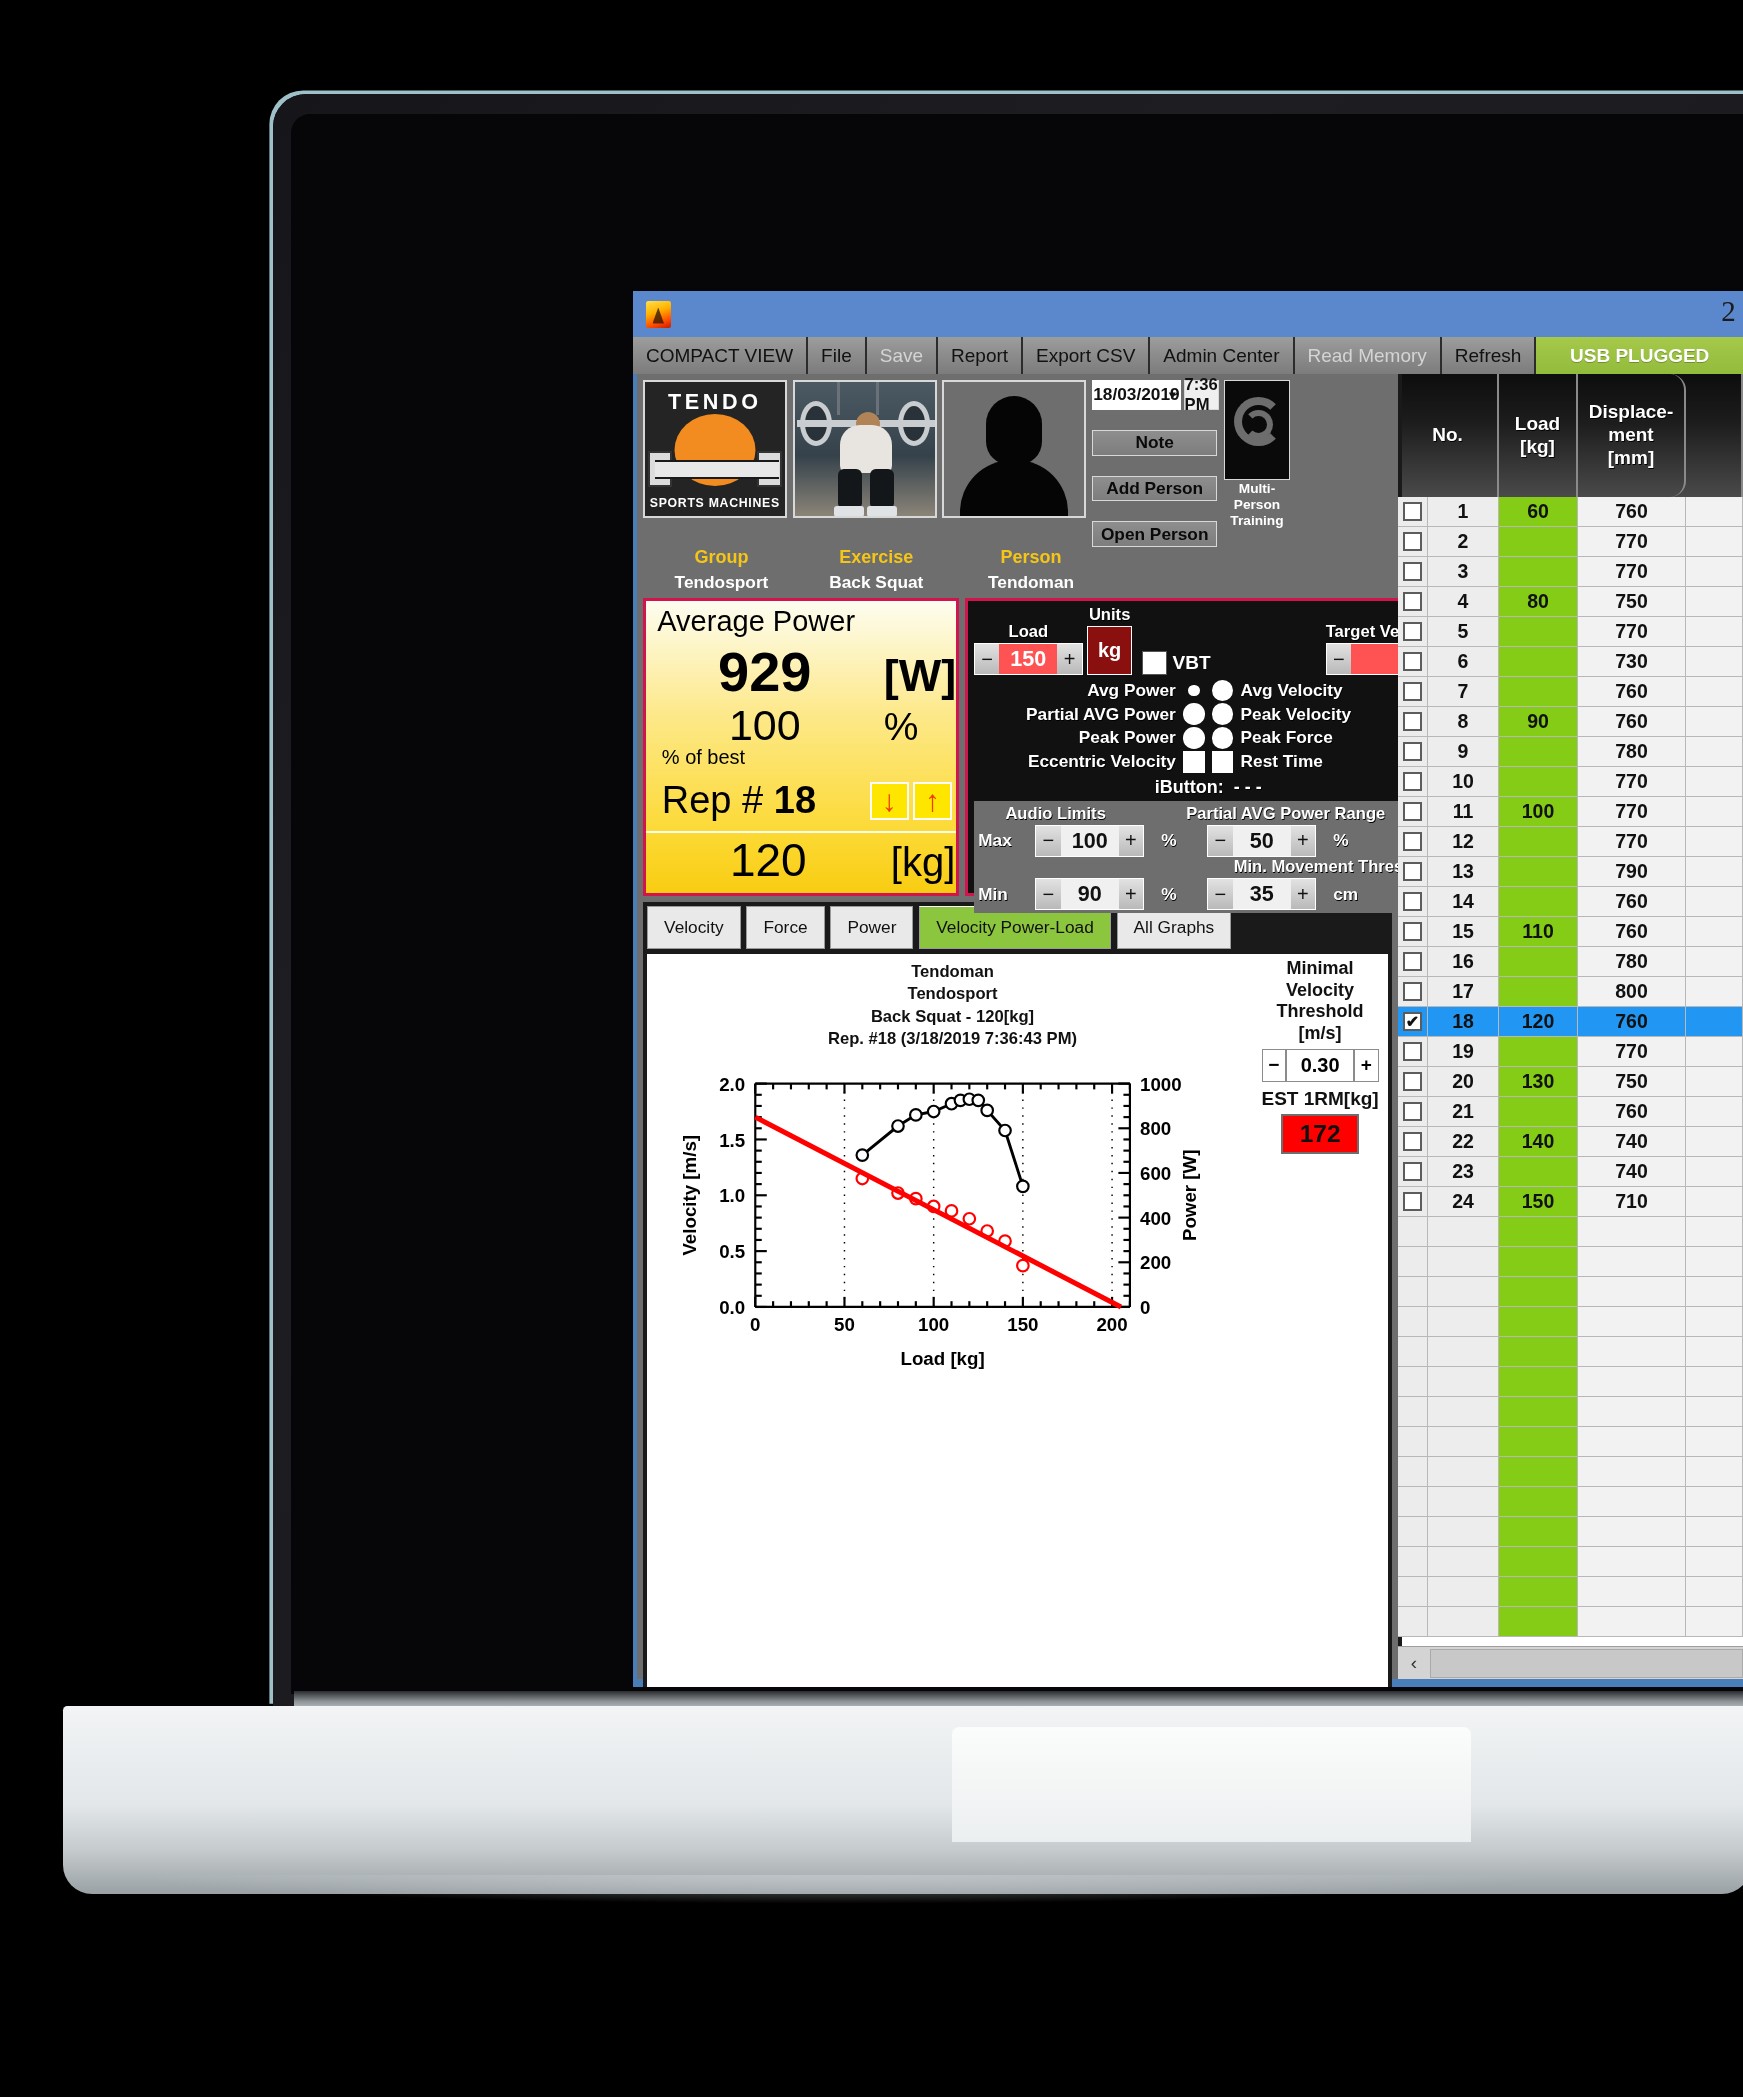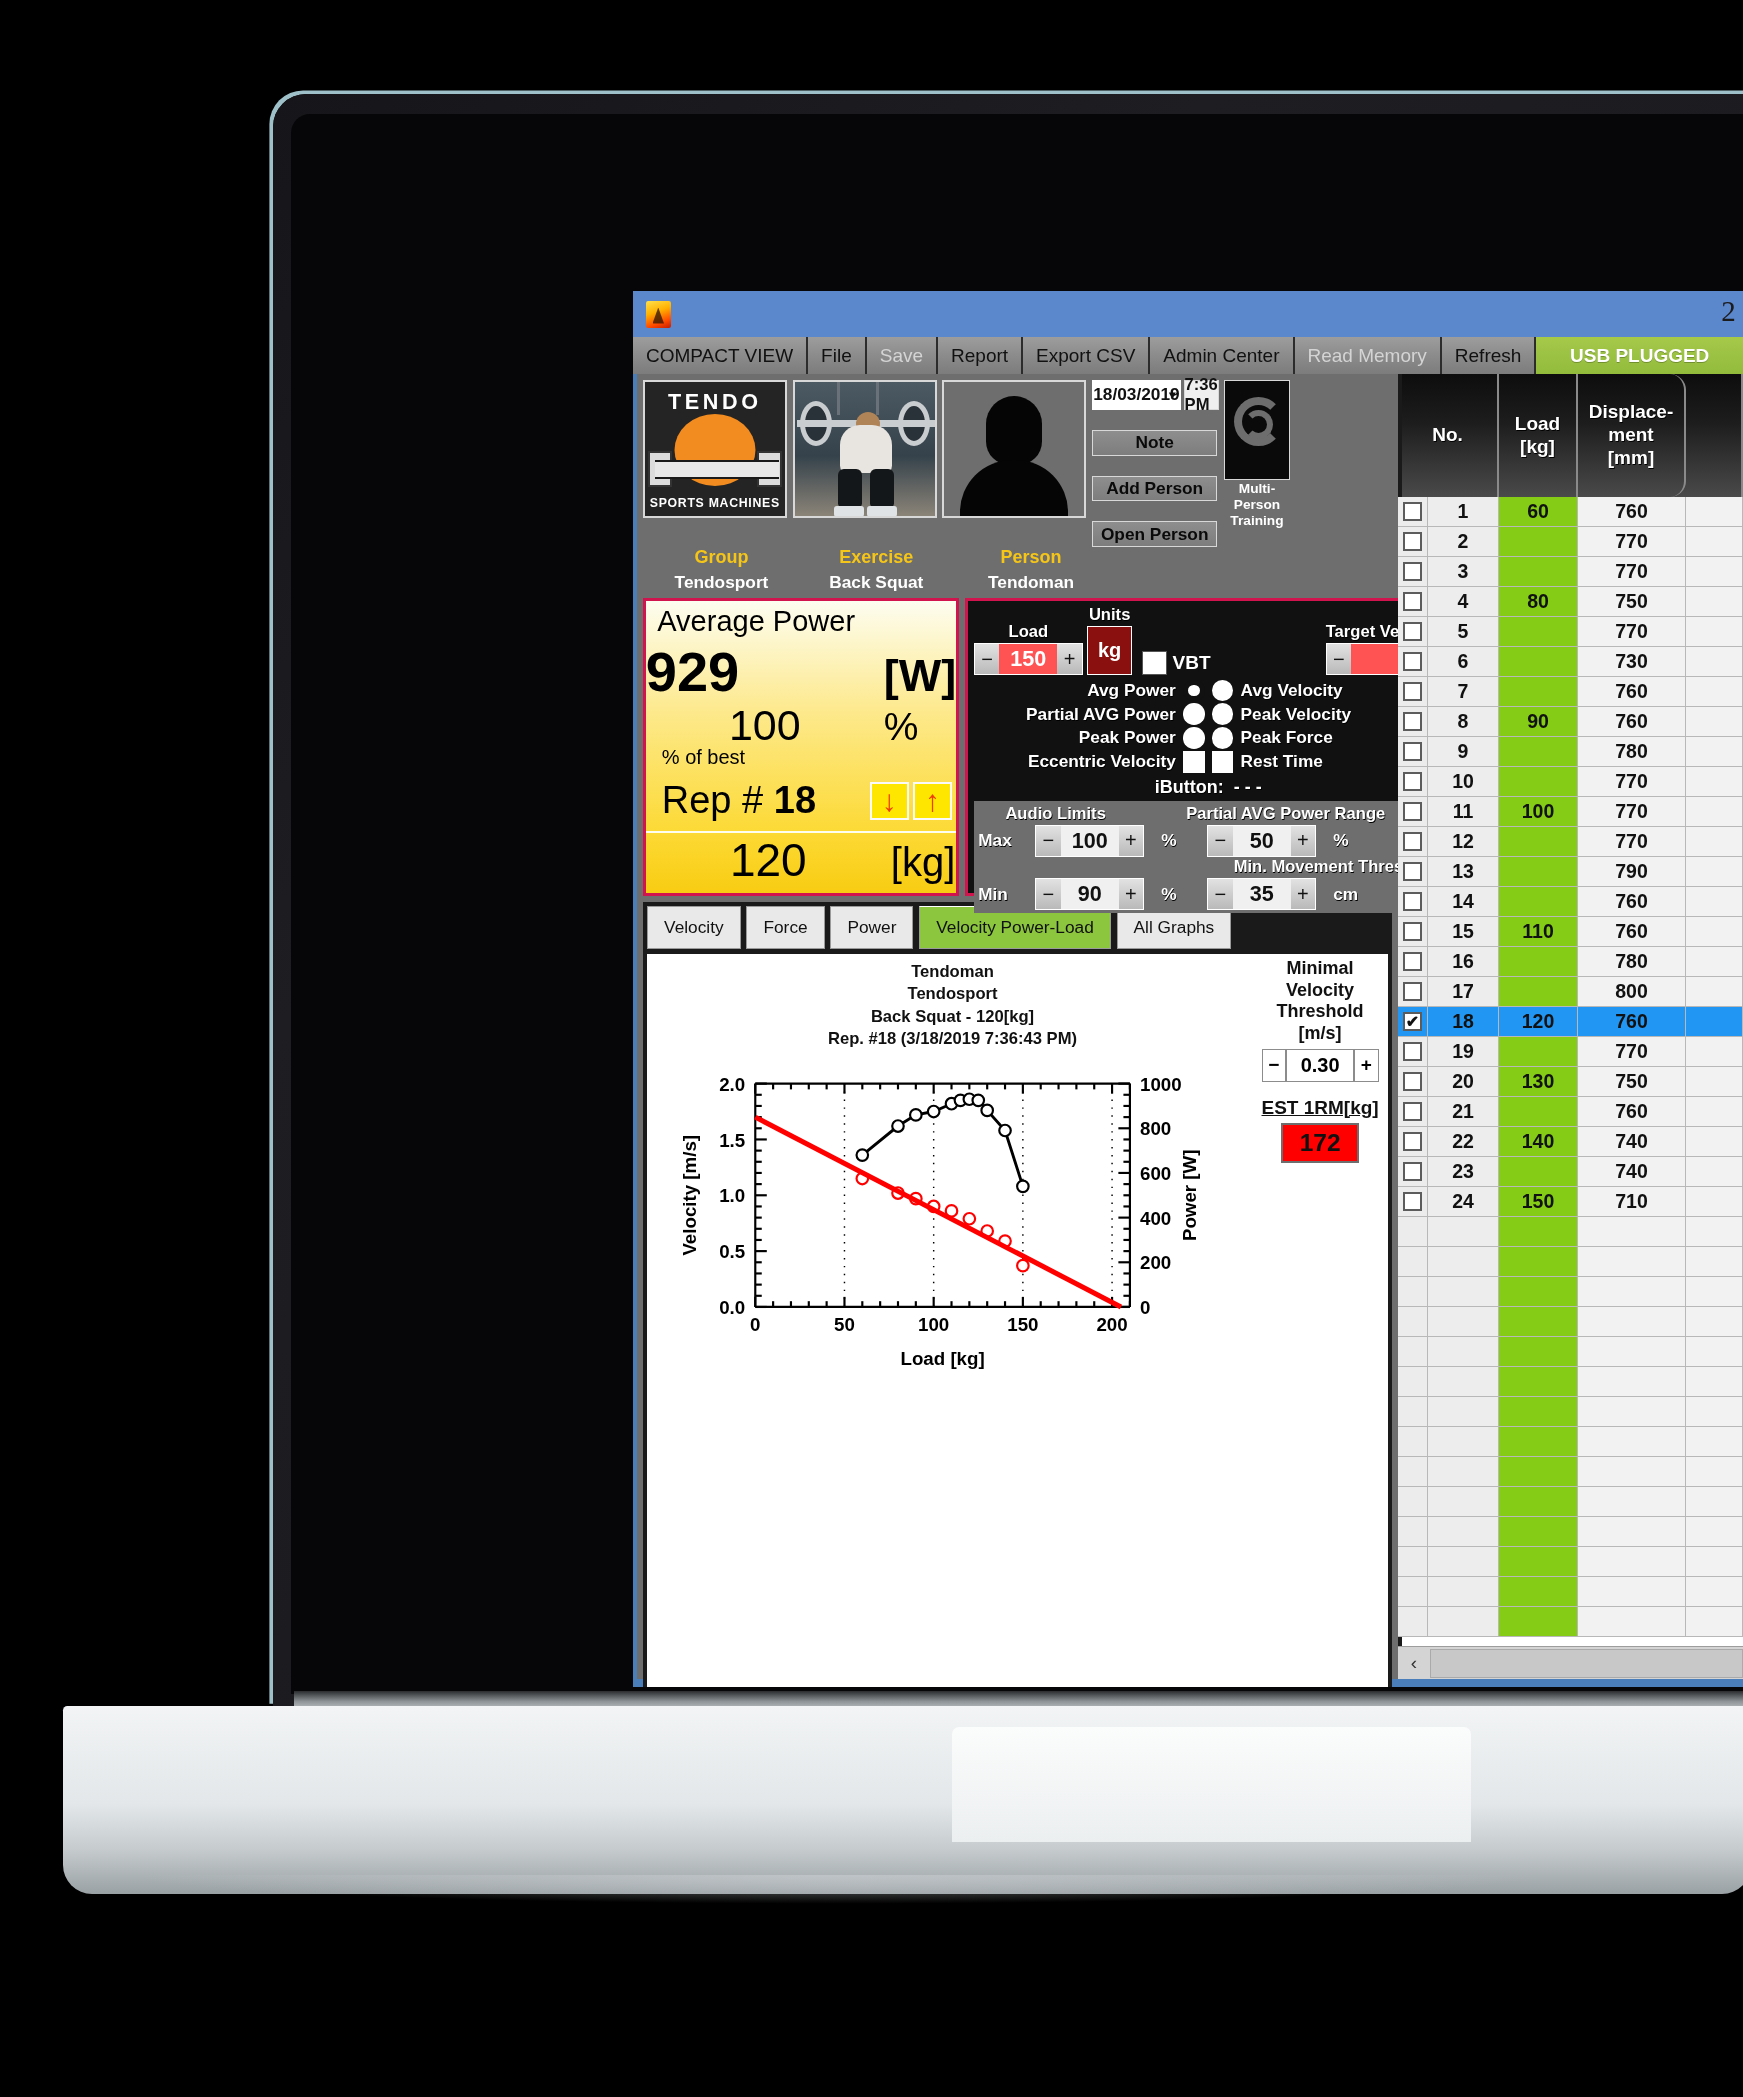--- a/index.html
+++ b/index.html
@@ -154,21 +154,21 @@
   .lbl-w{ color:#fff; font-size:17.3px; font-weight:bold; margin-top:4.3px; }
 
   
   .mid{ display:flex; gap:0; padding:4.3px 5.8px 0 5.8px; height:303px; }
   .avg-box{
     width:384px; background:linear-gradient(180deg,#fdfdf0 0%,#fde98c 38%,#fcd933 80%,#f8cc12 100%);
     border:3.6px solid #d2144e; position:relative; color:#000;
   }
   .avg-title{ font-size:29px; margin:4.3px 0 0 11.5px; }
   .avg-main{ display:flex; align-items:baseline; margin:1.4px 0 0 0; }
-  .avg-val{ width:238px; text-align:left; font-size:56px; font-weight:bold; }
+  .avg-val{ width:238px; text-align:center; font-size:56px; font-weight:bold; }
   .avg-unit{ font-size:45px; font-weight:bold; }
   .avg-pct{ display:flex; align-items:baseline; margin-top:-2.9px;}
   .pct-val{ width:238px; text-align:center; font-size:43px;}
   .pct-unit{ font-size:39px;}
   .pct-note{ font-size:20px; margin:-4.3px 0 0 16px;}
   .rep-row{ display:flex; align-items:center; margin-top:10px; }
   .rep-txt{ font-size:38px; margin-left:16px; flex:1; }
   .rep-txt b{ font-weight:bold; }
   .arrow-btn{ width:39px; height:38px; background:#ffe600; border:2.2px solid #fafafa;
               display:flex; align-items:center; justify-content:center; margin-right:4.3px;
@@ -238,21 +238,21 @@
             font-size:16.6px; font-weight:bold; color:#111; line-height:1.35; }
   .mvt{ position:absolute; right:4.3px; top:4.3px; width:127px; text-align:center; }
   .mvt-lbl{ font-size:18px; font-weight:bold; color:#111; line-height:1.2;}
   .mvt-spin{ display:flex; justify-content:center; margin-top:4.3px;}
   .mvt-spin .b{ width:24.5px; height:33px; border:1.4px solid #8c8c8c; background:#fff;
                 display:flex; align-items:center; justify-content:center; font-size:19px;
                 font-weight:bold;}
   .mvt-spin .v{ width:68px; height:33px; border:1.4px solid #8c8c8c; background:#fff;
                 display:flex; align-items:center; justify-content:center; font-size:20px;
                 font-weight:bold;}
-  .est-lbl{ font-size:19px; font-weight:bold; color:#111; margin-top:15px;text-decoration:underline;}
+  .est-lbl{ font-size:19px; font-weight:bold; color:#111; margin-top:6px;}
   .est-val{ margin:4.3px auto 0 auto; width:78px; height:40px; background:#ff0000;
             border:2.2px solid #6e6e6e; color:#111; font-size:24.5px; font-weight:bold;
             display:flex; align-items:center; justify-content:center;}
   svg.plot{ position:absolute; left:0; top:108px; }
 
   
   .tbl-head{ display:flex; height:123px;
              background:linear-gradient(180deg,#0d0d0d 0%,#1d1d1d 40%,#4a4a4a 100%); }
   .th{ display:flex; align-items:center; justify-content:center; text-align:center;
        color:#fff; font-size:19px; font-weight:bold; border-right:2.2px solid #8a8a8a;

